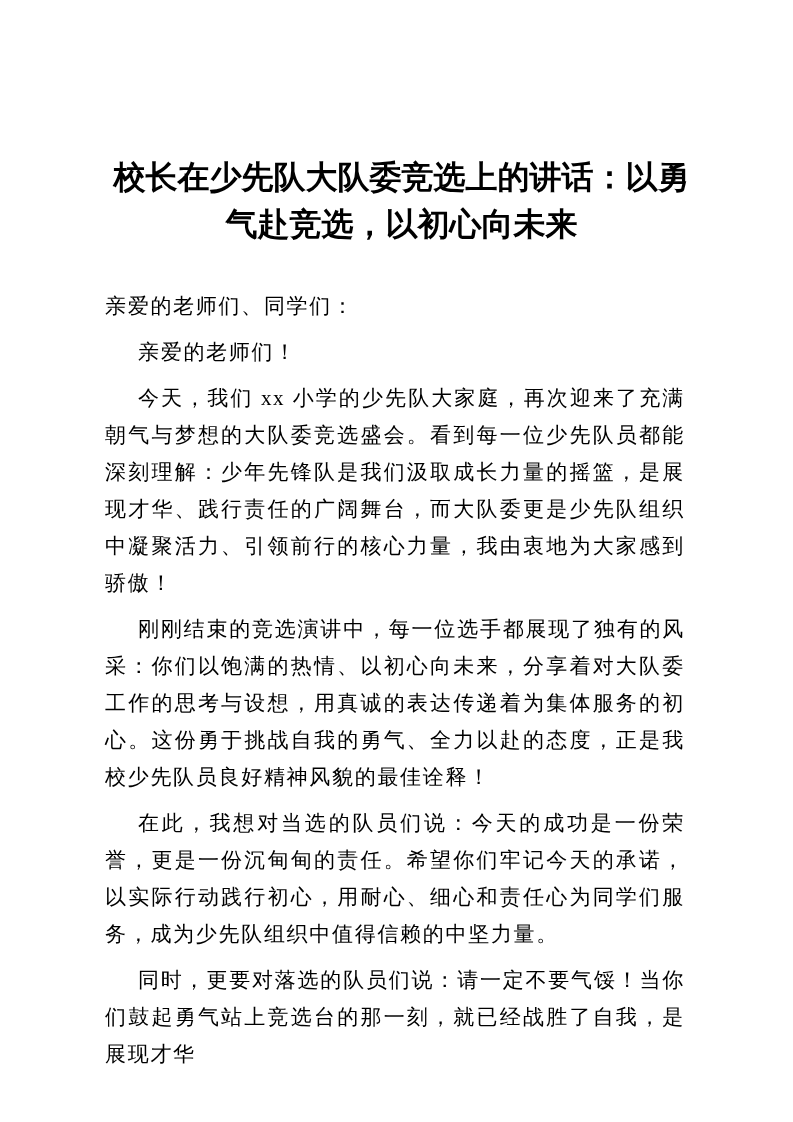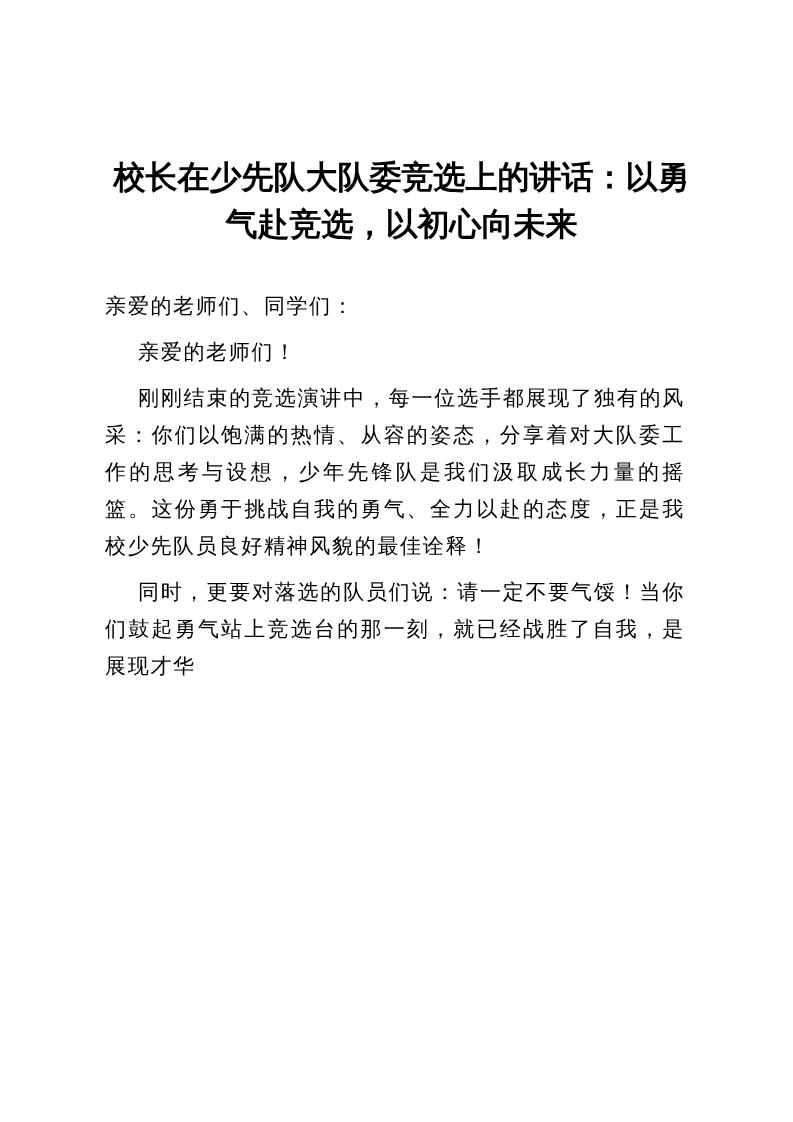--- a/index.html
+++ b/index.html
@@ -44,16 +44,18 @@
 </style>
 </head>
 <body>
 
 <div class="page">
   <h1 class="doc-title">校长在少先队大队委竞选上的讲话：以勇气赴竞选，以初心向未来</h1>
 
   <div class="doc-body">
     <p class="para no-indent">亲爱的老师们、同学们：</p>
     <p class="para">亲爱的老师们！</p>
-    <p class="para">刚刚结束的竞选演讲中，每一位选手都展现了独有的风采：你们以饱满的热情、从容的姿态，分享着对大队委工作的思考与设想，少年先锋队是我们汲取成长力量的摇篮。这份勇于挑战自我的勇气、全力以赴的态度，正是我校少先队员良好精神风貌的最佳诠释！</p>
+    <p class="para">今天，我们 xx 小学的少先队大家庭，再次迎来了充满朝气与梦想的大队委竞选盛会。看到每一位少先队员都能深刻理解：少年先锋队是我们汲取成长力量的摇篮，是展现才华、践行责任的广阔舞台，而大队委更是少先队组织中凝聚活力、引领前行的核心力量，我由衷地为大家感到骄傲！</p>
+    <p class="para">刚刚结束的竞选演讲中，每一位选手都展现了独有的风采：你们以饱满的热情、以初心向未来，分享着对大队委工作的思考与设想，用真诚的表达传递着为集体服务的初心。这份勇于挑战自我的勇气、全力以赴的态度，正是我校少先队员良好精神风貌的最佳诠释！</p>
+    <p class="para">在此，我想对当选的队员们说：今天的成功是一份荣誉，更是一份沉甸甸的责任。希望你们牢记今天的承诺，以实际行动践行初心，用耐心、细心和责任心为同学们服务，成为少先队组织中值得信赖的中坚力量。</p>
     <p class="para">同时，更要对落选的队员们说：请一定不要气馁！当你们鼓起勇气站上竞选台的那一刻，就已经战胜了自我，是展现才华</p>
   </div>
 </div>
 
 </body></html>

